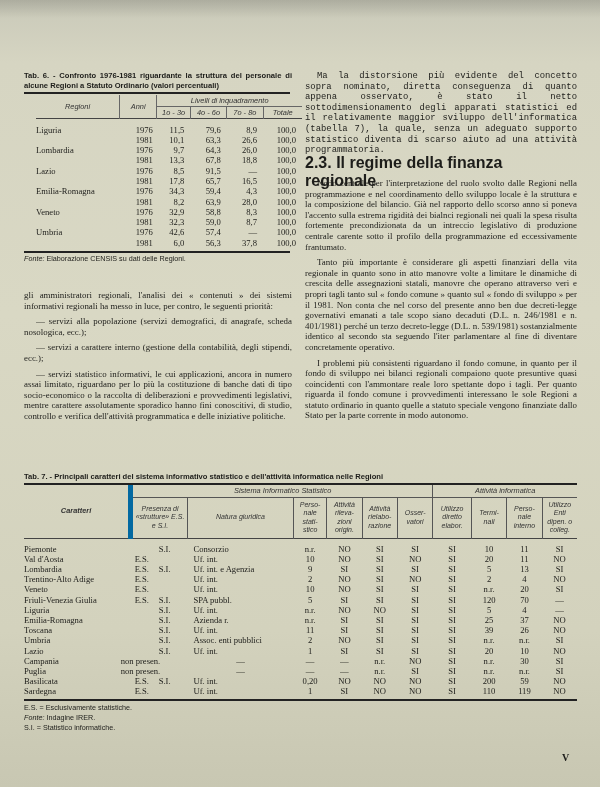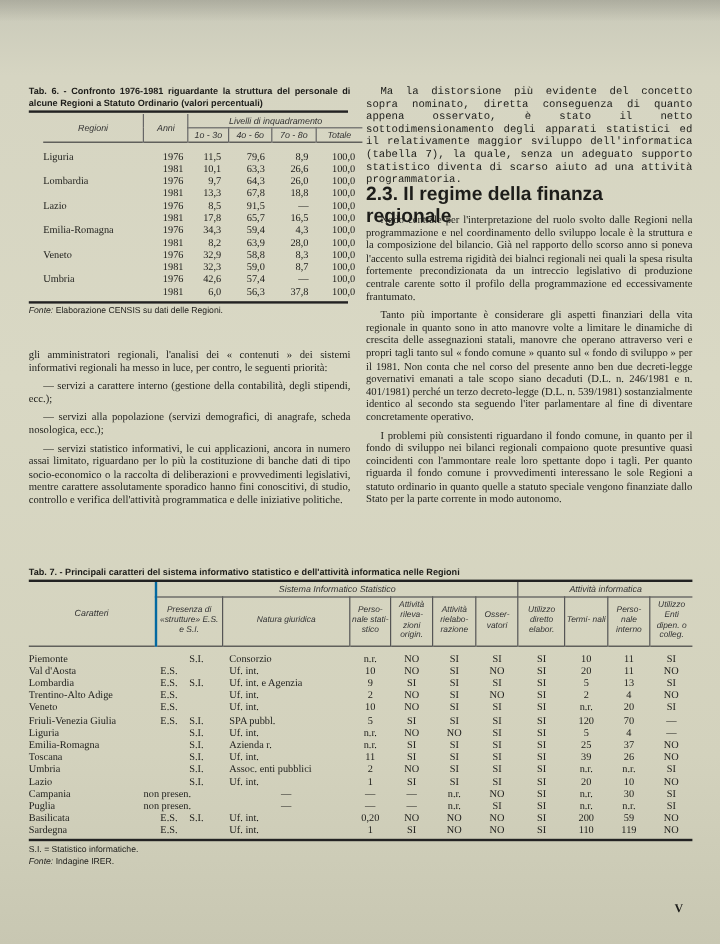--- a/index.html
+++ b/index.html
@@ -163,43 +163,43 @@
   </table>
   <div class="rule" style="left:0; width:266px; height:2px; position:relative; margin-top:3px;"></div>
   <div class="foot" style="margin-top:1px;">
     <span class="ital">Fonte:</span>
     <span>Elaborazione CENSIS su dati delle Regioni.</span>
   </div>
 </div>
 
 <div class="abs para" style="left:24px; top:290px; width:268px;">
   <p class="noind">gli amministratori regionali, l'analisi dei « contenuti » dei sistemi informativi regionali ha messo in luce, per contro, le seguenti priorità:</p>
+  <p>— servizi alla popolazione (servizi demografici, di anagrafe, scheda nosologica, ecc.);</p>
   <p>— servizi a carattere interno (gestione della contabilità, degli stipendi, ecc.);</p>
-  <p>— servizi alla popolazione (servizi demografici, di anagrafe, scheda nosologica, ecc.);</p>
   <p>— servizi statistico informativi, le cui applicazioni, ancora in numero assai limitato, riguardano per lo più la costituzione di banche dati di tipo socio-economico o la raccolta di deliberazioni e provvedimenti legislativi, mentre carattere assolutamente sporadico hanno fini conoscitivi, di studio, controllo e verifica dell'attività programmatica e delle iniziative politiche.</p>
 </div>
 
 <div class="abs para" style="left:305px; top:71px; width:272px;font-family:Liberation Mono, monospace;">
   <p>Ma la distorsione più evidente del concetto sopra nominato, diretta conseguenza di quanto appena osservato, è stato il netto sottodimensionamento degli apparati statistici ed il relativamente maggior sviluppo dell'informatica (tabella 7), la quale, senza un adeguato supporto statistico diventa di scarso aiuto ad una attività programmatoria.</p>
 </div>
 <div class="abs heading" style="left:305px; top:154px; width:272px;">2.3. Il regime della finanza regionale</div>
 <div class="abs para" style="left:305px; top:178px; width:272px;">
   <p>Nodo centrale per l'interpretazione del ruolo svolto dalle Regioni nella programmazione e nel coordinamento dello sviluppo locale è la struttura e la composizione del bilancio. Già nel rapporto dello scorso anno si poneva l'accento sulla estrema rigidità dei bialnci regionali nei quali la spesa risulta fortemente precondizionata da un intreccio legislativo di produzione centrale carente sotto il profilo della programmazione ed eccessivamente frantumato.</p>
   <p>Tanto più importante è considerare gli aspetti finanziari della vita regionale in quanto sono in atto manovre volte a limitare le dinamiche di crescita delle assegnazioni statali, manovre che operano attraverso veri e propri tagli tanto sul « fondo comune » quanto sul « fondo di sviluppo » per il 1981. Non conta che nel corso del presente anno ben due decreti-legge governativi emanati a tale scopo siano decaduti (D.L. n. 246/1981 e n. 401/1981) perché un terzo decreto-legge (D.L. n. 539/1981) sostanzialmente identico al secondo sta seguendo l'iter parlamentare al fine di diventare concretamente operativo.</p>
   <p>I problemi più consistenti riguardano il fondo comune, in quanto per il fondo di sviluppo nei bilanci regionali compaiono quote presuntive quasi coincidenti con l'ammontare reale loro spettante dopo i tagli. Per quanto riguarda il fondo comune i provvedimenti interessano le sole Regioni a statuto ordinario in quanto quelle a statuto speciale vengono finanziate dallo Stato per la parte corrente in modo autonomo.</p>
 </div>
 
 <div class="abs caption" style="left:24px; top:472px; width:560px;">Tab. 7. - Principali caratteri del sistema informativo statistico e dell'attività informatica nelle Regioni</div>
 
 <div id="t7" class="abs" style="top:483px;">
   <div class="rule" style="left:0; top:0; width:553px; height:2px;"></div>
   <table style="margin-top:2px;">
     <thead>
       <tr style="height:12px;">
-        <th rowspan="2" style="width:95px; border-right:2px solid #0369a1; font-size:7.4px;">Caratteri</th>
+        <th rowspan="2" style="width:95px; border-right:5px solid #0369a1; font-size:7.4px;font-weight:bold;">Caratteri</th>
         <th colspan="6" style="border-bottom:1px solid #555; border-right:1px solid #555; font-size:7.4px;">Sistema Informatico Statistico</th>
         <th colspan="4" style="border-bottom:1px solid #555; font-size:7.4px;">Attività informatica</th>
       </tr>
       <tr style="height:41px;">
         <th style="width:48px; border-right:1px solid #555;">Presenza di «strutture» E.S. e S.I.</th>
         <th style="width:96px; border-right:1px solid #555;">Natura giuridica</th>
         <th style="width:28px; border-right:1px solid #555;">Perso- nale stati- stico</th>
         <th style="width:30px; border-right:1px solid #555;">Attività rileva- zioni origin.</th>
         <th style="width:30px; border-right:1px solid #555;">Attività rielabo- razione</th>
         <th style="width:30px; border-right:1px solid #555;">Osser- vatori</th>
@@ -405,21 +405,22 @@
           <td>NO</td>
           <td>SI</td>
           <td>110</td>
           <td>119</td>
           <td>NO</td>
         </tr>
       </tbody>
   </table>
   <div class="rule" style="width:553px; height:2px; position:relative; margin-top:2px;"></div>
   <div class="foot" style="margin-top:2px;">
-    <div>S.I. = Statistico informatiche.</div>
+    <div>E.S. = Esclusivamente statistiche.</div>
     <div>
       <span class="ital">Fonte:</span>
       <span>Indagine IRER.</span>
     </div>
+    <div>S.I. = Statistico informatiche.</div>
   </div>
 </div>
 
 <div class="abs pageno" style="left:562px; top:752px;">V</div>
 
 </body></html>

